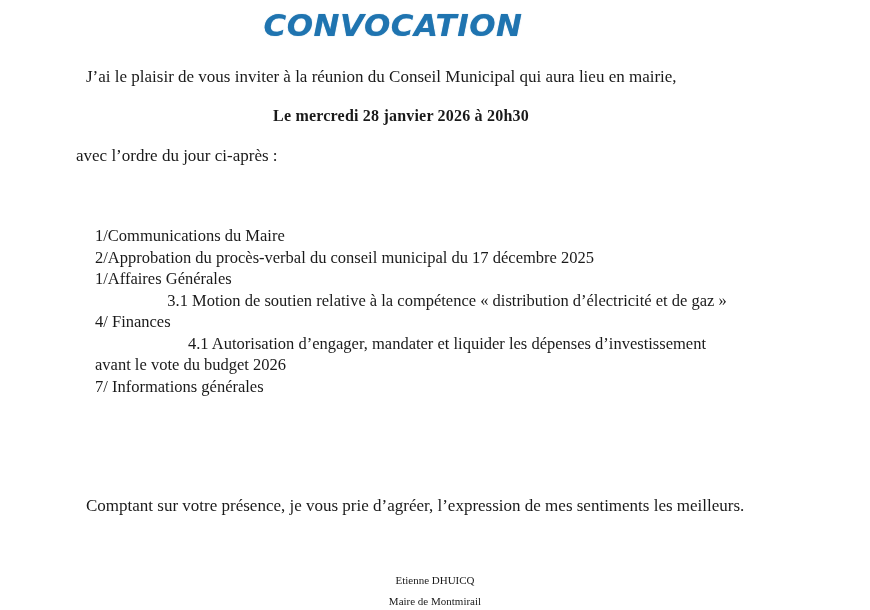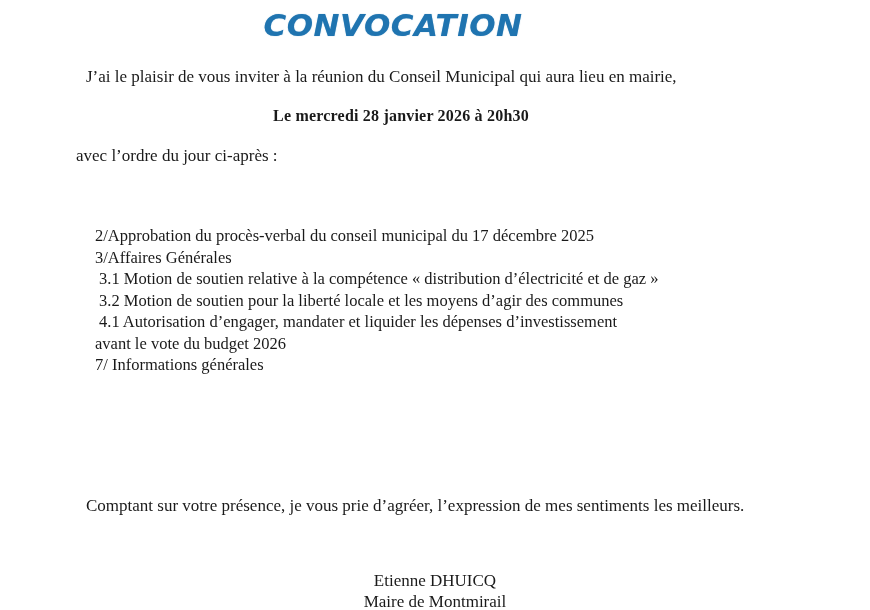--- a/index.html
+++ b/index.html
@@ -69,60 +69,62 @@
   .agenda-item {
     font-size: 16.5px;
     line-height: 21.5px;
     white-space: nowrap;
   }
   .agenda-item.level-1 {
     margin-left: 0;
   }
   .agenda-item.level-2 {
     margin-left: 4px;
+    text-align: center;
   }
   .agenda-item.level-3 {
   }
   
   .closing-line {
     left: 86px;
     top: 495px;
   }
   
   .signature {
     position: absolute;
     left: 0;
     top: 570px;
     width: 870px;
     text-align: center;
   }
   .signature div {
-    font-size: 17px;
+    font-size: 11px;
     line-height: 21px;
     white-space: nowrap;
   }
 </style>
 </head>
 <body>
 
 <div id="page">
 
   <div class="doc-title" style="color: rgb(31, 116, 176);">CONVOCATION</div>
 
   <div class="para intro-line">J’ai le plaisir de vous inviter à la réunion du Conseil Municipal qui aura lieu en mairie,</div>
 
   <div class="para date-line">Le mercredi 28 janvier 2026 à 20h30</div>
 
   <div class="para agenda-lead">avec l’ordre du jour ci-après :</div>
 
   <div class="agenda">
+      <div class="agenda-item level-1">1/Communications du Maire</div>
       <div class="agenda-item level-1">2/Approbation du procès-verbal du conseil municipal du 17 décembre 2025</div>
-      <div class="agenda-item level-1">3/Affaires Générales</div>
+      <div class="agenda-item level-1">1/Affaires Générales</div>
       <div class="agenda-item level-2">3.1 Motion de soutien relative à la compétence « distribution d’électricité et de gaz »</div>
-      <div class="agenda-item level-2">3.2 Motion de soutien pour la liberté locale et les moyens d’agir des communes</div>
+      <div class="agenda-item level-1">4/ Finances</div>
       <div class="agenda-item level-2">4.1 Autorisation d’engager, mandater et liquider les dépenses d’investissement</div>
       <div class="agenda-item level-3">avant le vote du budget 2026</div>
       <div class="agenda-item level-1">7/ Informations générales</div>
     </div>
 
   <div class="para closing-line">Comptant sur votre présence, je vous prie d’agréer, l’expression de mes sentiments les meilleurs.</div>
 
   <div class="signature">
     <div>Etienne DHUICQ</div>
     <div>Maire de Montmirail</div>

